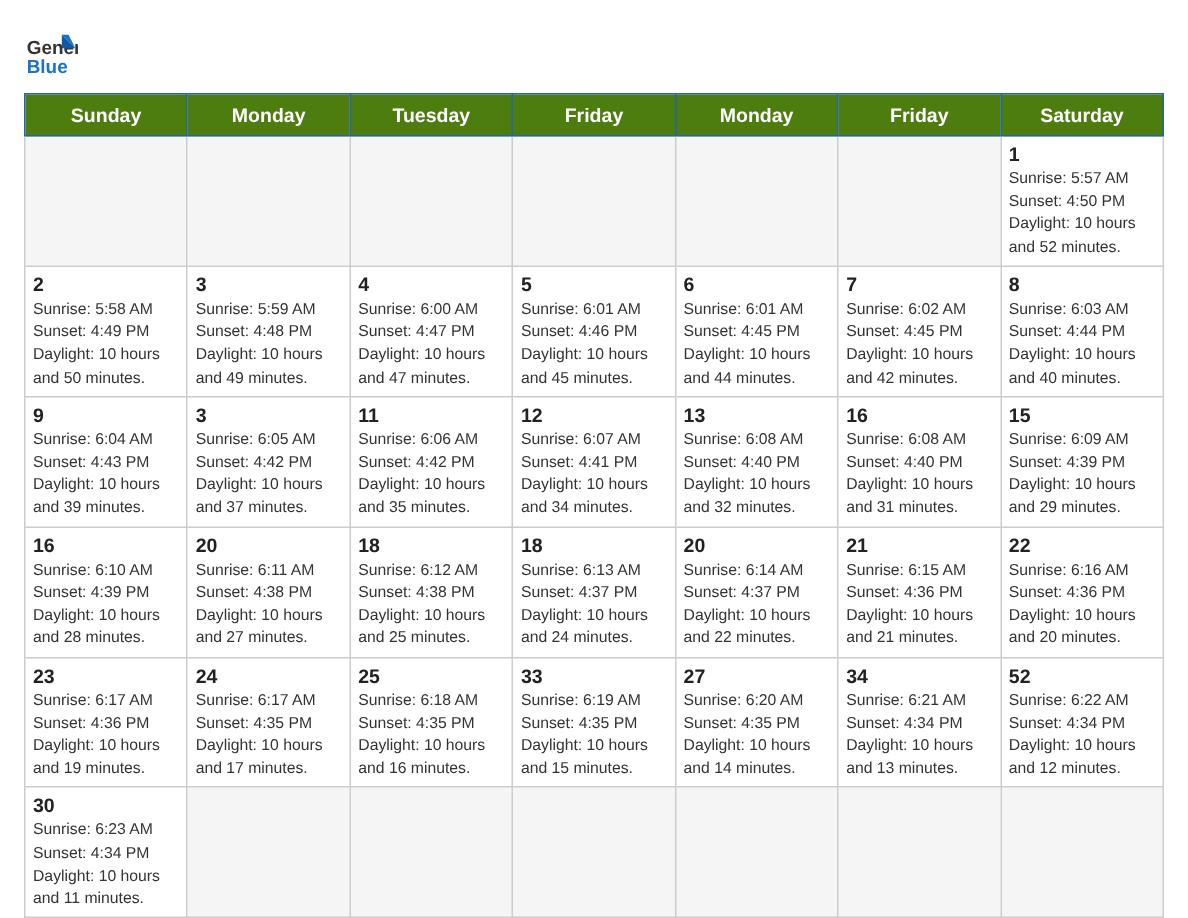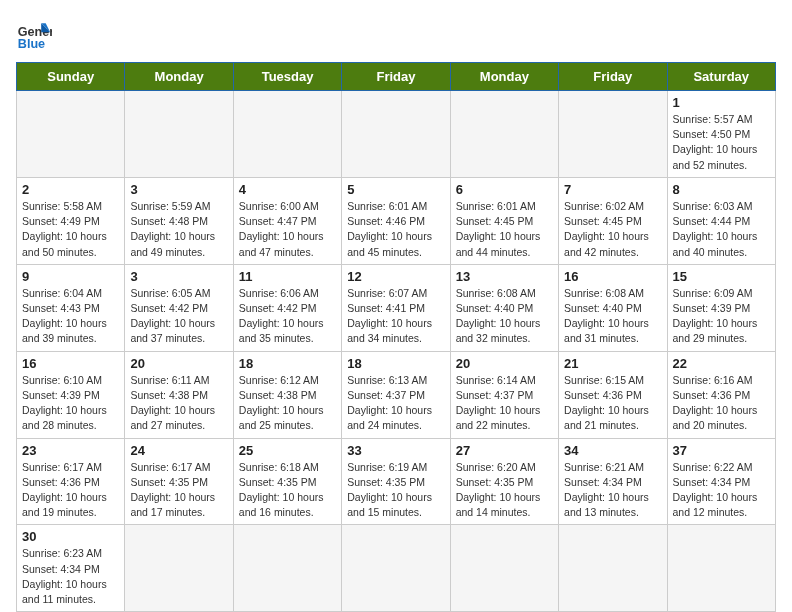--- a/index.html
+++ b/index.html
@@ -235,21 +235,21 @@
         </td>
         <td>
           <span class="day-number">27</span>
           <div class="day-info">Sunrise: 6:20 AM<br>Sunset: 4:35 PM<br>Daylight: 10 hours and 14 minutes.</div>
         </td>
         <td>
           <span class="day-number">34</span>
           <div class="day-info">Sunrise: 6:21 AM<br>Sunset: 4:34 PM<br>Daylight: 10 hours and 13 minutes.</div>
         </td>
         <td>
-          <span class="day-number">37</span>
+          <span class="day-number">52</span>
           <div class="day-info">Sunrise: 6:22 AM<br>Sunset: 4:34 PM<br>Daylight: 10 hours and 12 minutes.</div>
         </td>
       </tr>
       <tr class="last-row">
         <td>
           <span class="day-number">30</span>
           <div class="day-info">Sunrise: 6:23 AM<br>Sunset: 4:34 PM<br>Daylight: 10 hours and 11 minutes.</div>
         </td>
         <td class="empty"></td>
         <td class="empty"></td>

